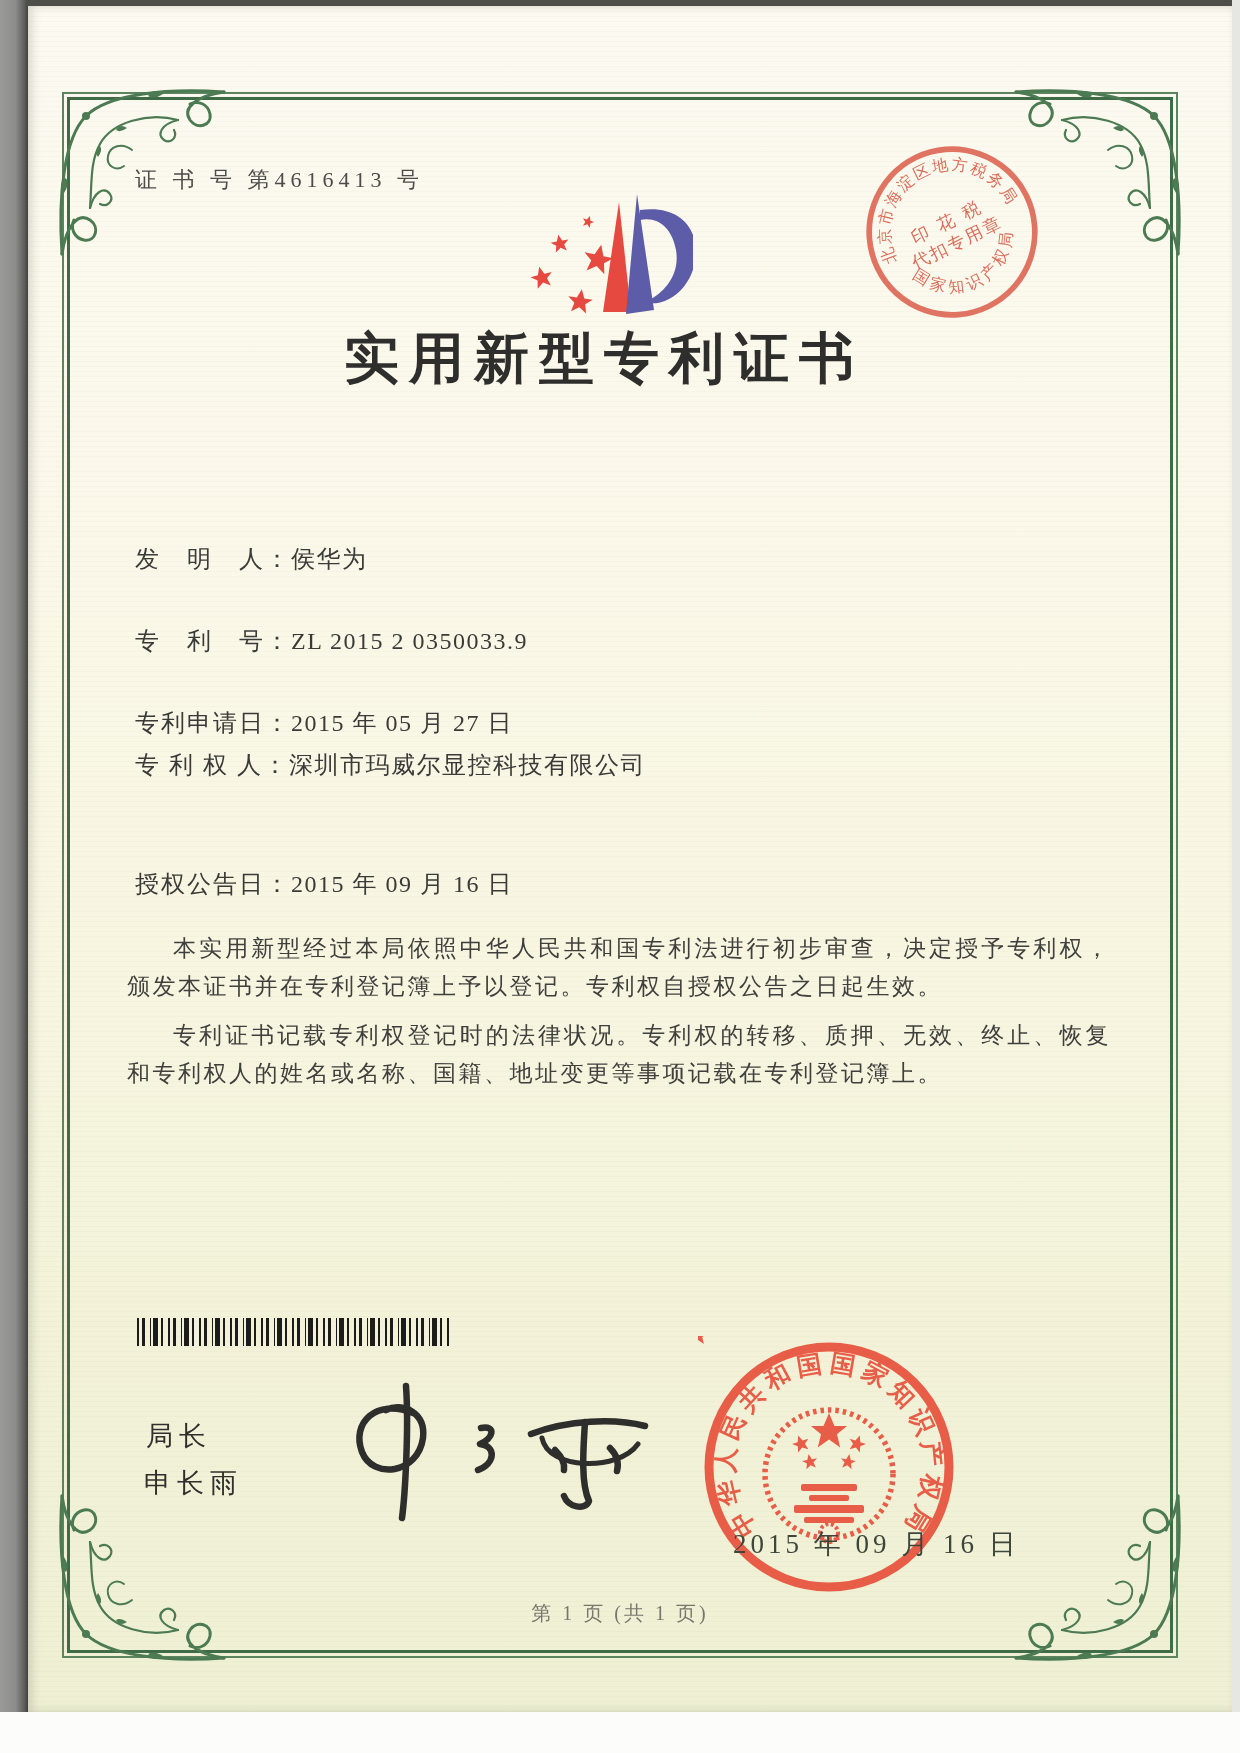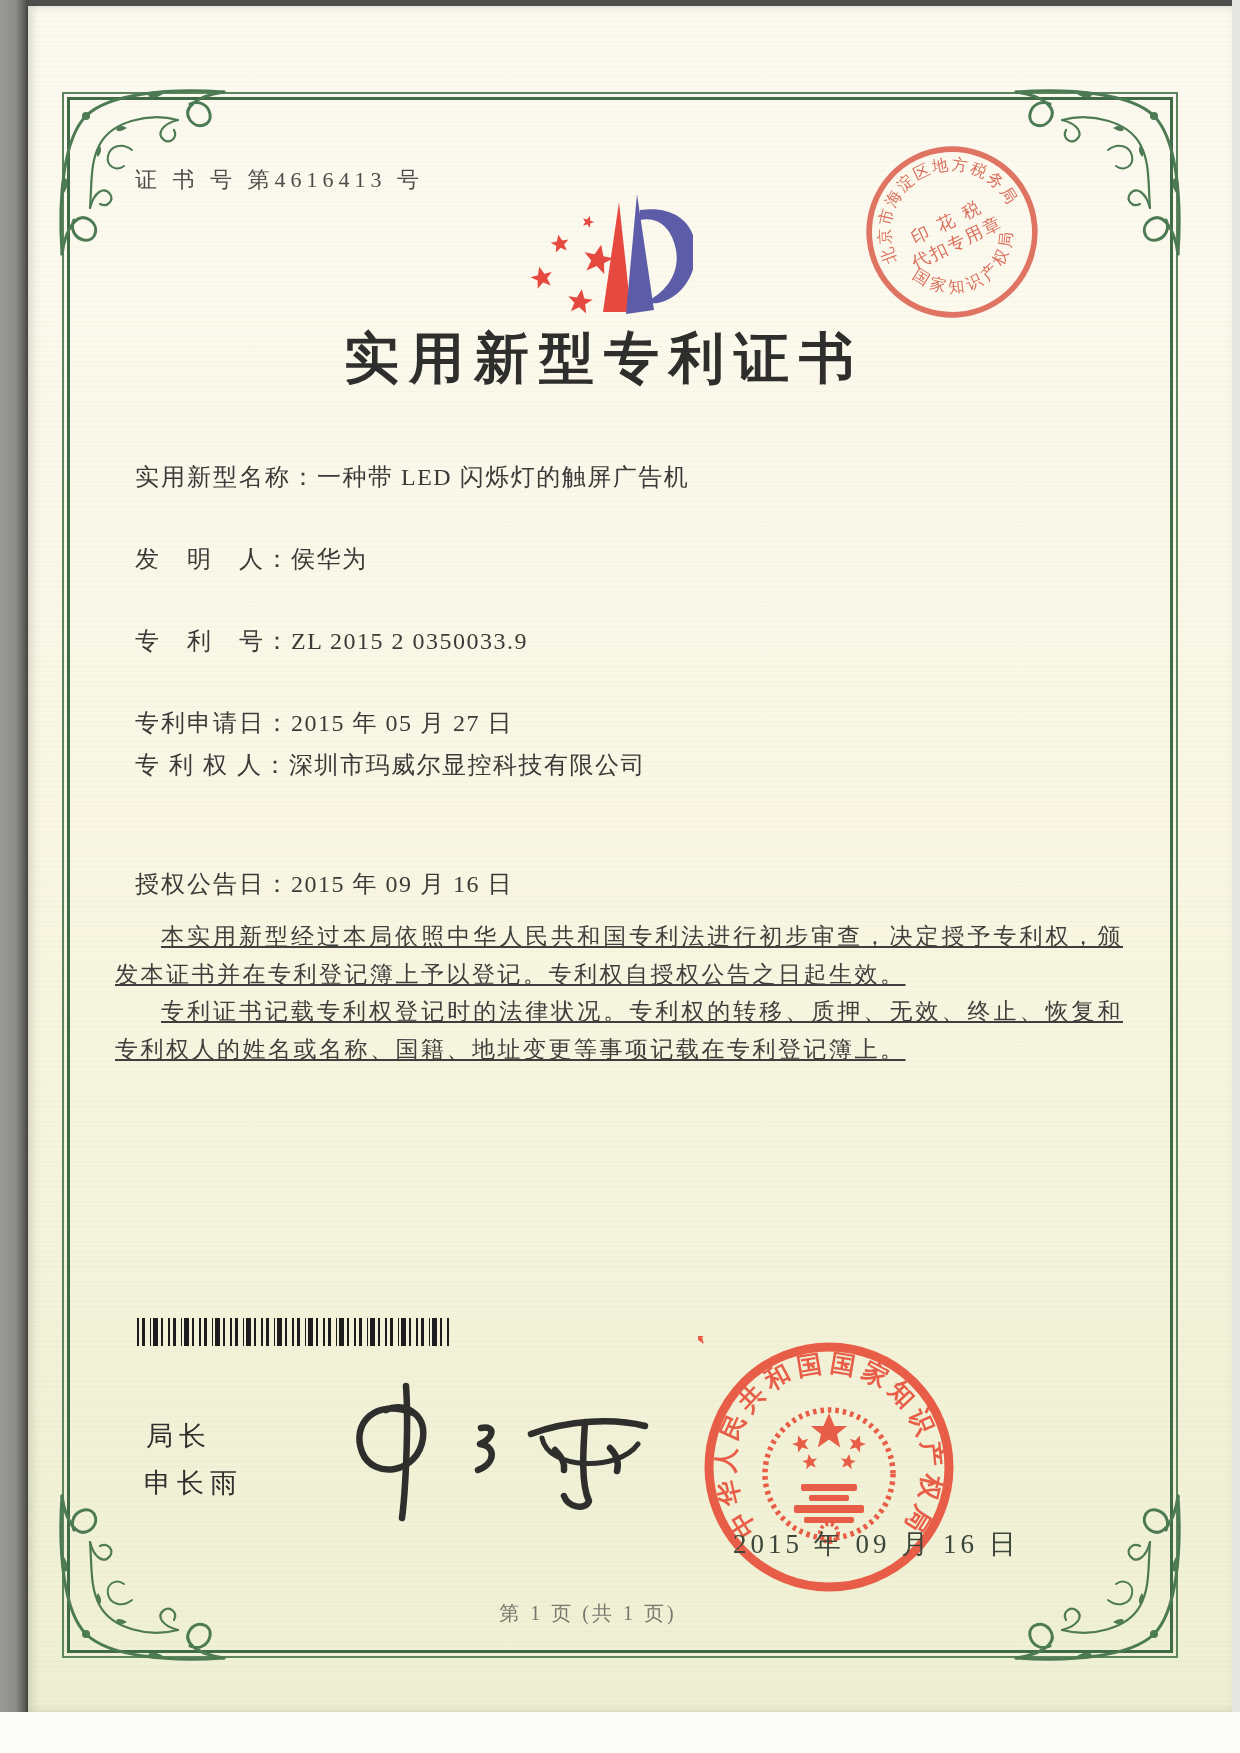--- a/index.html
+++ b/index.html
@@ -45,42 +45,42 @@
 
   .field { position:absolute; left:135px; font-size:24px; color:#3a3a38; letter-spacing:1.5px;
            white-space:nowrap; }
   .field .lbl { letter-spacing:2px; }
   .f0 { top:461px; } .f1 { top:543px; } .f2 { top:625px;text-align:center; }
   .f3 { top:707px;text-align:right; } .f4 { top:749px; } .f5 { top:868px; }
 
   .body-text { position:absolute; left:115px; top:918px; width:1008px;
                font-size:23px; color:#3f3f3d; line-height:37.5px; letter-spacing:2.5px;
                text-align:justify; }
-  .body-text p { text-indent:2em; margin:0;text-decoration:underline; }
+  .body-text p { text-indent:2em; margin:12px; }
 
   .barcode { position:absolute; left:137px; top:1318px; width:313px; height:28px;
              background:repeating-linear-gradient(90deg,
                #1c1c1c 0 2px, rgba(0,0,0,0) 2px 5px,
                #1c1c1c 5px 8px, rgba(0,0,0,0) 8px 13px,
                #1c1c1c 13px 14px, rgba(0,0,0,0) 14px 16px,
                #1c1c1c 16px 21px, rgba(0,0,0,0) 21px 24px,
                #1c1c1c 24px 26px, rgba(0,0,0,0) 26px 31px); }
 
   .director-title { position:absolute; left:146px; top:1418px; font-size:27px; color:#2f2f2d;
                     letter-spacing:6px; font-family:"Liberation Sans","DejaVu Sans",sans-serif; }
   .director-name  { position:absolute; left:144px; top:1465px; font-size:27px; color:#2f2f2d;
                     letter-spacing:6px; font-family:"Liberation Sans","DejaVu Sans",sans-serif; }
 
   .signature { position:absolute; left:318px; top:1378px; width:350px; height:155px; }
 
   .seal { position:absolute; left:698px; top:1336px; width:262px; height:262px; opacity:.92; }
   .seal-date { position:absolute; left:733px; top:1526px; font-size:27px; color:#3d463b;
                letter-spacing:4px; z-index:5; }
 
-  .footer { position:absolute; left:0; top:1600px; width:1116px; margin-left:30px;
+  .footer { position:absolute; left:0; top:1600px; width:1116px; margin-left:62px;
             text-align:center; font-size:20px; color:#77776d; letter-spacing:3px; }
 </style>
 </head>
 <body>
 
 <div class="page">
 
   <div class="edge-left"></div>
   <div class="edge-top"></div>
   <div class="edge-right"></div>
@@ -197,21 +197,20 @@
     </g>
     <g fill="#5d5ca8">
       <polygon points="139,6 156,122 128,126"></polygon>
       <path d="M142,22 C186,16 204,46 196,78 C189,106 163,120 148,114
                C168,104 182,86 178,62 C174,40 160,28 142,32 Z"></path>
     </g>
   </svg>
 
   <div class="title">实用新型专利证书</div>
 
-  <div class="field f0"><span class="lbl">实用新型名称：</span><span>一种带 LED 闪烁灯的触屏广告机</span></div>
   <div class="field f1"><span class="lbl">发　明　人：</span><span>侯华为</span></div>
   <div class="field f2"><span class="lbl">专　利　号：</span><span>ZL 2015 2 0350033.9</span></div>
   <div class="field f3"><span class="lbl">专利申请日：</span><span>2015 年 05 月 27 日</span></div>
   <div class="field f4"><span class="lbl">专 利 权 人：</span><span>深圳市玛威尔显控科技有限公司</span></div>
   <div class="field f5"><span class="lbl">授权公告日：</span><span>2015 年 09 月 16 日</span></div>
 
   <div class="body-text">
     <p>本实用新型经过本局依照中华人民共和国专利法进行初步审查，决定授予专利权，颁发本证书并在专利登记簿上予以登记。专利权自授权公告之日起生效。</p>
     <p>专利证书记载专利权登记时的法律状况。专利权的转移、质押、无效、终止、恢复和专利权人的姓名或名称、国籍、地址变更等事项记载在专利登记簿上。</p>
   </div>

